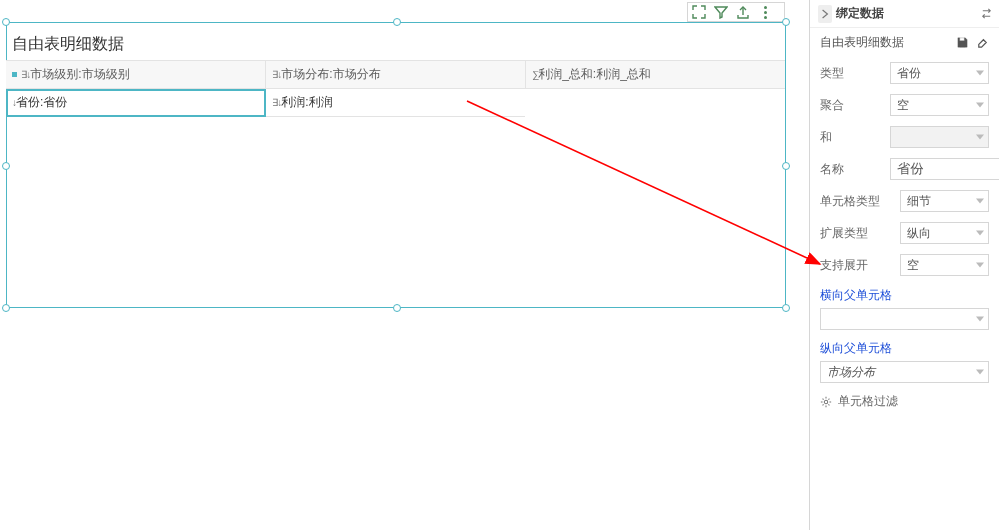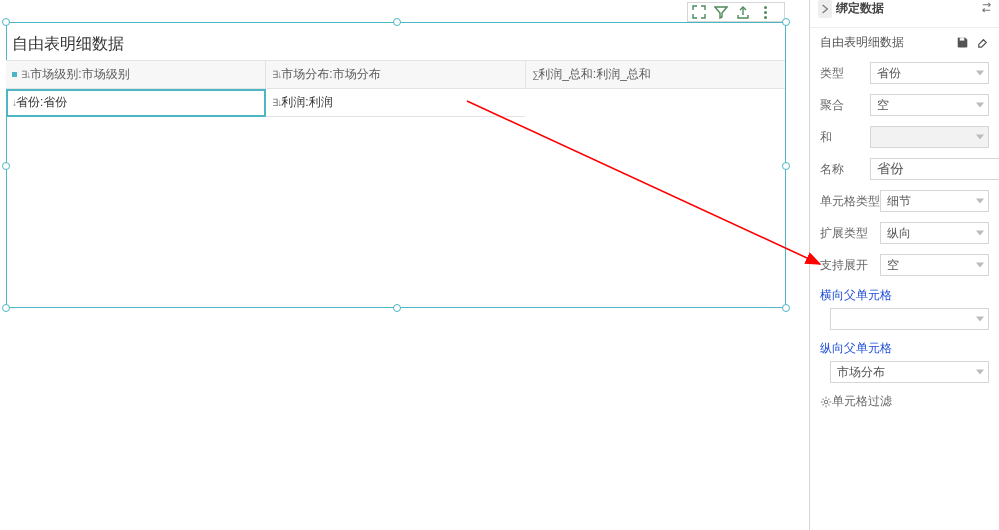--- a/index.html
+++ b/index.html
@@ -32,37 +32,37 @@
     .h2 { left: 393px; top: 16px; } 
     .h3 { left: 782px; top: 16px; } 
     .h4 { left: 2px; top: 160px; } 
     .h5 { left: 782px; top: 160px; } 
     .h6 { left: 2px; top: 302px; } 
     .h7 { left: 393px; top: 302px; } 
     .h8 { left: 782px; top: 302px; } 
 
     
     .rpanel { position: absolute; right: 0; top: 0; width: 190px; height: 530px; border-left: 1px solid #d6d6d6; background: #fff; padding: 0; }
-    .rpanel .rhdr { display: flex; height: 28px; padding: 0 8px; font-weight: bold; color: #444; border-bottom: 1px solid #eee; position: relative; }
+    .rpanel .rhdr { display: flex; align-items: center; height: 28px; padding: 0 8px; font-weight: bold; color: #444; border-bottom: 1px solid #eee; position: relative; }
     .rpanel .chev { width: 14px; height: 18px; margin-right: 4px; cursor: pointer; display: flex; align-items: center; justify-content: center; background: #eee; border-radius: 2px; }
     .rpanel .rhdr .tools { position: absolute; right: 6px; display: flex; gap: 6px; }
     .rpanel .sub { display: flex; align-items: center; padding: 6px 10px; color: #555; }
     .rpanel .sub .tools { margin-left: auto; display: flex; gap: 6px; }
 
-    .frow { display: flex; align-items: center; padding: 5px 10px; gap: 0; }
+    .frow { display: flex; align-items: center; padding: 5px 10px; gap: 20px; }
     .frow .lbl { width: 50px; color: #666; flex: 0 0 auto; }
     .frow .lbl-wide { width: 60px; }
     .sel { flex: 1; border: 1px solid #d6d6d6; height: 22px; background: #fff; display: flex; align-items: center; padding: 0 6px; color: #555; position: relative; cursor: pointer; }
     .sel.disabled { background: #f2f2f2; }
     .sel .caret { position: absolute; right: 4px; top: 50%; transform: translateY(-50%); width: 0; height: 0; border-left: 4px solid transparent; border-right: 4px solid transparent; border-top: 5px solid #bbb; }
     .txt-in { flex: 1; border: 1px solid #d6d6d6; height: 22px; padding: 0 6px; color: #555; }
     .ftitle { padding: 6px 10px 2px 10px; color: #1d4ed8; }
-    .fullsel { margin: 2px 10px 4px 20px; }
-
-    .filterln { display: flex; align-items: center; padding: 6px 10px; color: #666; cursor: pointer; }
+    .fullsel { margin: 2px 10px 4px 10px; font-style: italic; }
+
+    .filterln { display: flex; align-items: center; padding: 6px 10px; color: #666; gap: 6px; cursor: pointer; }
     .gear { width: 12px; height: 12px; }
 
     
     .overlay { position: absolute; left: 0; top: 0; width: 999px; height: 530px; pointer-events: none; }
 
     
     .ic14 { width: 14px; height: 14px; display: flex; align-items: center; justify-content: center; cursor: pointer; }
     .ic14 svg { width: 13px; height: 13px; }
     .glyph-sort { font-family: Arial; font-size: 10px; letter-spacing: -1px; color: #777; }
   </style>

